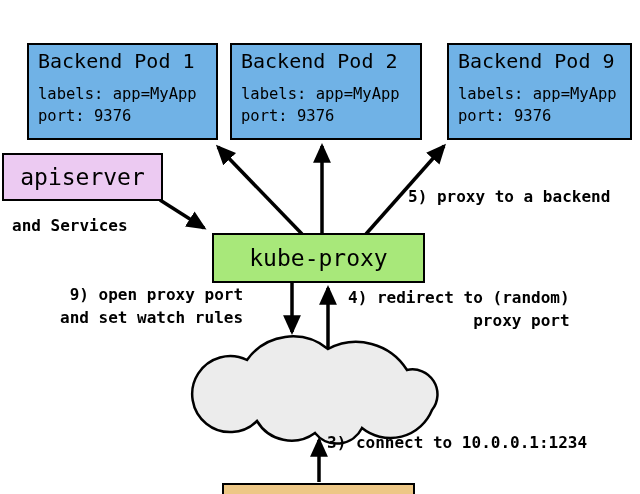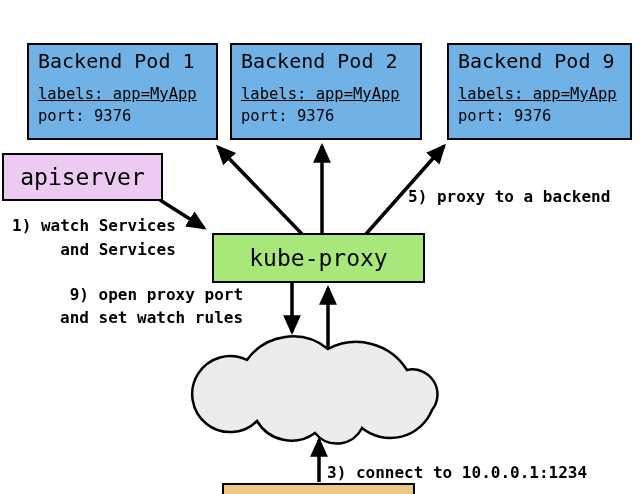--- a/index.html
+++ b/index.html
@@ -33,21 +33,21 @@
     padding:3px 0 0 9px;
   }
   .pod-title{
     font-size:20px;line-height:26px;
     white-space:nowrap;
   }
   .pod-line{
     font-size:15.5px;line-height:22px;
     white-space:nowrap;
   }
-  .pod-line.first{margin-top:9px;text-decoration:underline;}
+  .pod-line.first{margin-top:9px;}
   .label-box{
     display:flex;align-items:center;justify-content:center;
     font-size:23px;
     white-space:nowrap;
   }
   .apiserver{left:2px;top:113px;width:161px;height:48px;background:var(--apiserver-fill);}
   .kube-proxy{left:212px;top:193px;width:213px;height:50px;background:var(--kube-proxy-fill);}
   .client{left:222px;top:443px;width:193px;height:50px;background:var(--client-fill);}
   .cloud-label{
     position:absolute;left:274px;top:341px;
@@ -56,21 +56,21 @@
   }
   .annotation{
     position:absolute;
     font-size:16px;line-height:22.5px;
     font-weight:bold;
     white-space:nowrap;
   }
   .annotation span{display:block;text-align:right;}
   .ann-1{left:12px;top:174px;line-height:24px;}
   .ann-2{left:60px;top:244px;}
-  .ann-3{left:327px;top:422px;}
+  .ann-3{left:327px;top:392px;}
   .ann-4{left:348px;top:247px;}
   .ann-5{left:408px;top:146px;}
 </style>
 </head>
 <body>
 
 <div class="stage">
 
   <svg class="arrow-layer" width="640" height="494" viewBox="0 0 640 494">
     <defs>
@@ -121,27 +121,30 @@
   <div class="node label-box apiserver">
     <span>apiserver</span>
   </div>
 
   <div class="node label-box client">
     <span>Client</span>
   </div>
 
 
   <div class="annotation ann-1">
-    <span>1) watch Services</span>
     <span>and Services</span>
   </div>
   <div class="annotation ann-2">
     <span>9) open proxy port</span>
     <span>and set watch rules</span>
   </div>
   <div class="annotation ann-3">
     <span>3) connect to 10.0.0.1:1234</span>
   </div>
+  <div class="annotation ann-4">
+    <span>4) redirect to (random)</span>
+    <span>proxy port</span>
+  </div>
   <div class="annotation ann-5">
     <span>5) proxy to a backend</span>
   </div>
 
 </div>
 
 </body></html>

